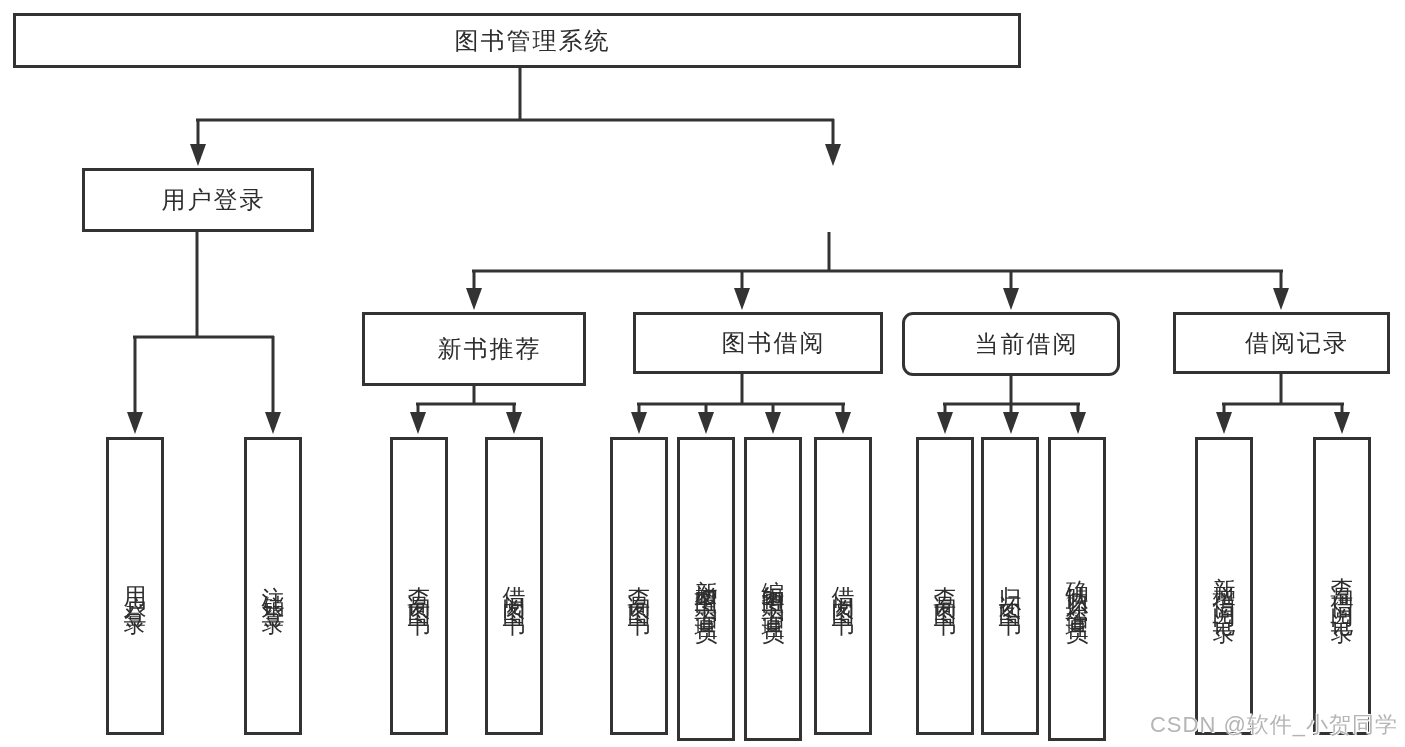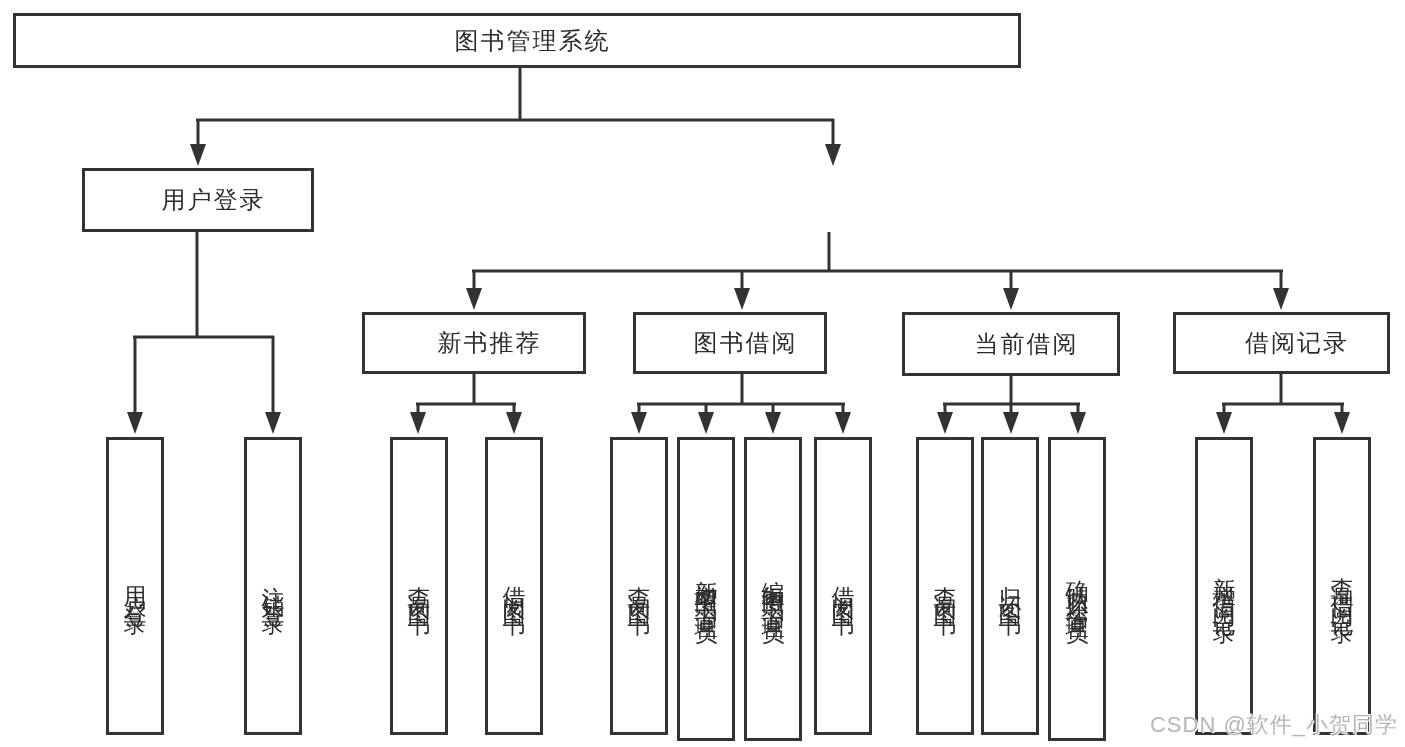--- a/index.html
+++ b/index.html
@@ -154,27 +154,27 @@
   </svg>
 
   <div class="box" style="left:13px; top:13px; width:1008px; height:55px;">
     <span>图书管理系统</span>
   </div>
 
   <div class="box" style="left:82px; top:168px; width:232px; height:64px;">
     <span>用户登录</span>
   </div>
 
-  <div class="box" style="left:362px; top:312px; width:224px; height:62px;">
+  <div class="box" style="left:362px; top:312px; width:224px; height:74px;">
     <span>新书推荐</span>
   </div>
-  <div class="box" style="left:633px; top:312px; width:194px; height:62px;">
+  <div class="box" style="left:633px; top:312px; width:250px; height:62px;">
     <span>图书借阅</span>
   </div>
-  <div class="box" style="left:902px; top:312px; width:218px; height:64px;">
+  <div class="box" style="left:902px; top:312px; width:218px; height:64px;border-radius:11px;">
     <span>当前借阅</span>
   </div>
   <div class="box" style="left:1173px; top:312px; width:217px; height:62px;">
     <span>借阅记录</span>
   </div>
 
   <div class="vbox" style="left:106px;">
     <span class="vtext">用户登录</span>
   </div>
   <div class="vbox" style="left:244px;">

